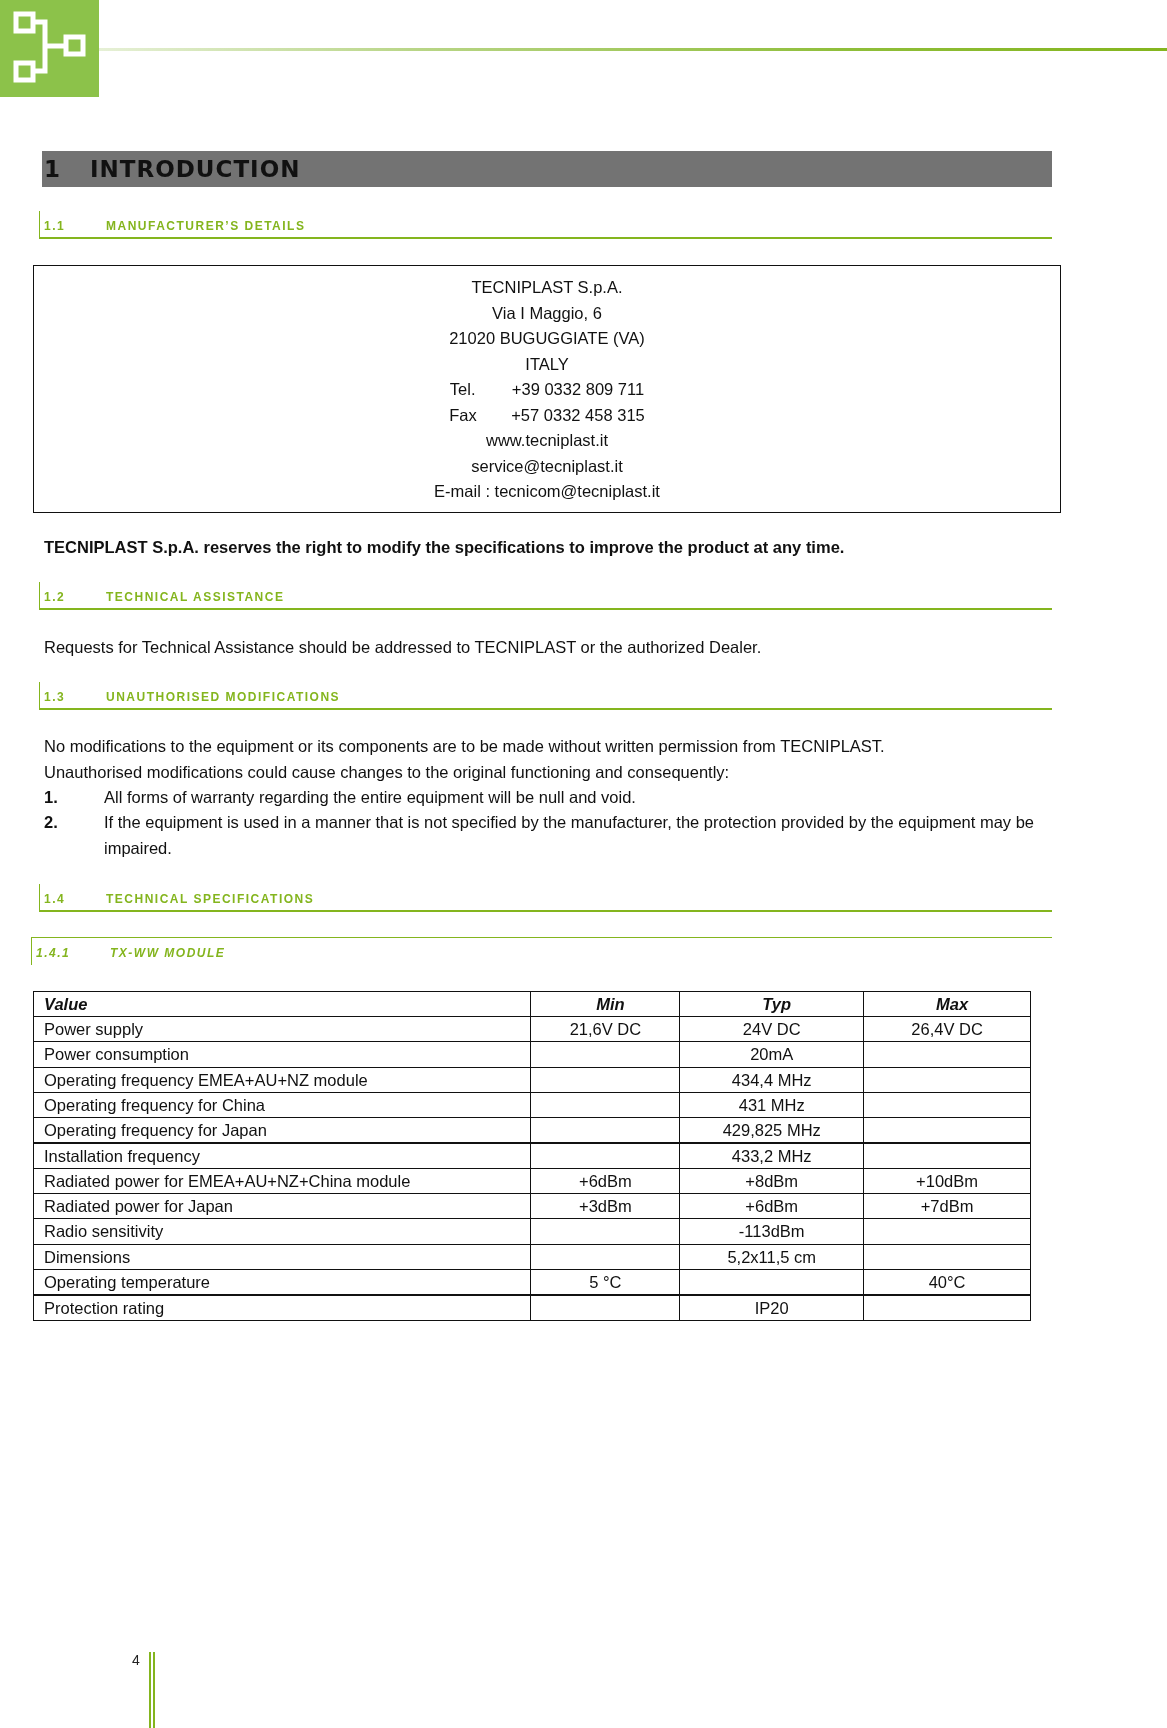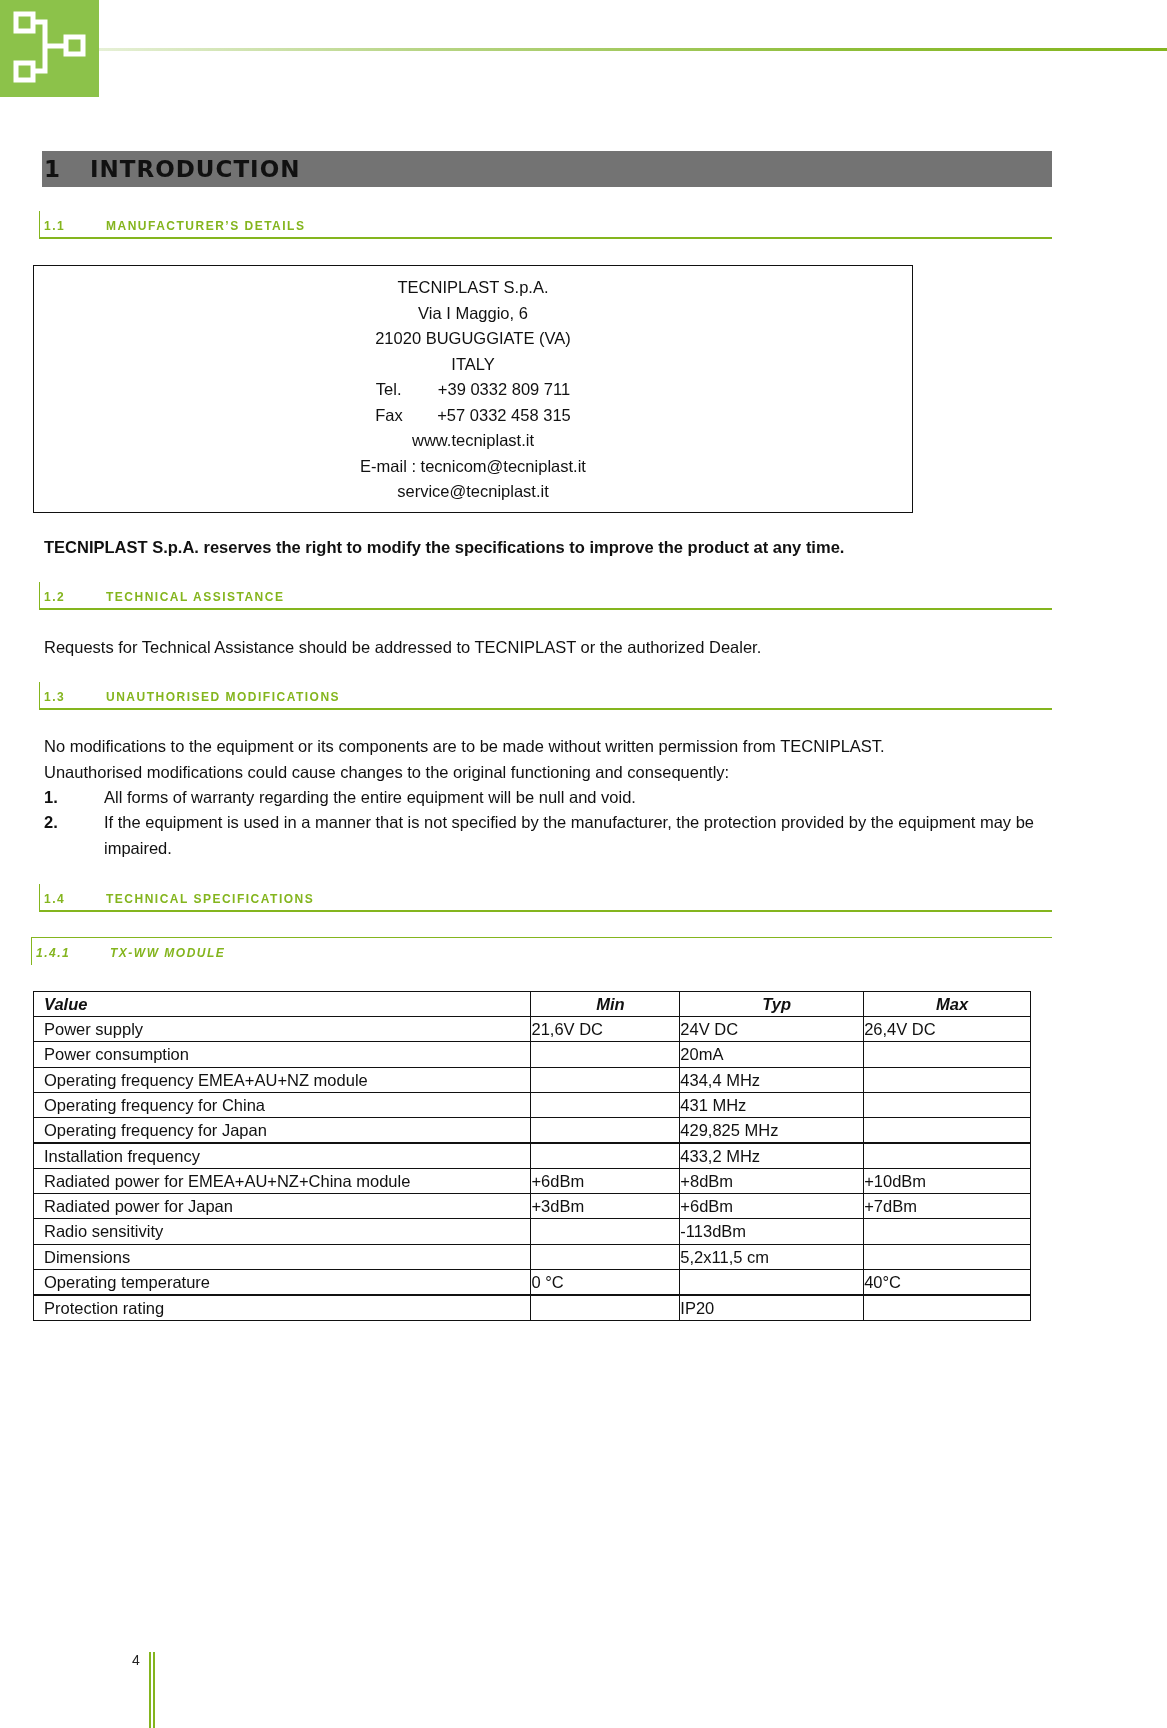--- a/index.html
+++ b/index.html
@@ -32,21 +32,21 @@
     letter-spacing: 1.5px; color: #84b51e; line-height: 30px;
   }
   .sec-head .num { display: inline-block; width: 62px; }
   .sec-head.sub {
     left: 31px; width: 1021px; border-bottom: none; border-top: 1.5px solid #84b51e;
     font-style: italic; line-height: 30px;
   }
   .sec-head.sub .num { width: 74px; }
 
   .address-box {
-    position: absolute; left: 33px; top: 265px; width: 880px; height: 248px;
+    position: absolute; left: 33px; top: 265px; width: 1028px; height: 248px;
     border: 1.5px solid #111; box-sizing: border-box;
     text-align: center; font-size: 16.5px; line-height: 25.5px; padding-top: 9px;
   }
   .address-box .tabrow span.lab { display: inline-block; width: 62px; text-align: left; }
 
   .text {
     position: absolute; left: 44px; font-size: 16.5px; line-height: 25.5px; color: #111;
   }
   .bold { font-weight: bold; }
   .list-item { position: absolute; left: 44px; width: 1010px; font-size: 16.5px; line-height: 25.5px; }
@@ -56,21 +56,21 @@
   table.spec {
     position: absolute; left: 33px; top: 991px; width: 998px;
     border-collapse: collapse; font-size: 16.5px;
   }
   table.spec td, table.spec th {
     border: 1.3px solid #111; height: 25.2px; padding: 0 0 0 10px;
     box-sizing: border-box; line-height: 24px;
   }
   table.spec th { font-style: italic; font-weight: bold; text-align: center; }
   table.spec th.first { text-align: left; }
-  table.spec td.c { padding-left: 0; margin-top: 46px; }
+  table.spec td.c { text-align: center; padding-left: 0; margin-top: 46px; }
   table.spec col.c1 { width: 498px; }
   table.spec col.c2 { width: 149px; }
   table.spec col.c3 { width: 184px; }
   table.spec col.c4 { width: 167px; }
   table.spec tr.thick td { border-top: 2.5px solid #111; }
 
   .page-num {
     position: absolute; left: 132px; top: 1652px; font-size: 14px; color: #222;
   }
   .footer-rule {
@@ -103,22 +103,22 @@
 </div>
 
 <div class="address-box">
   <div>TECNIPLAST S.p.A.</div>
   <div>Via I Maggio, 6</div>
   <div>21020 BUGUGGIATE (VA)</div>
   <div>ITALY</div>
   <div class="tabrow"><span class="lab">Tel.</span><span>+39 0332 809 711</span></div>
   <div class="tabrow"><span class="lab">Fax</span><span>+57 0332 458 315</span></div>
   <div>www.tecniplast.it</div>
+  <div>service@tecniplast.it</div>
   <div>E-mail : tecnicom@tecniplast.it</div>
-  <div>service@tecniplast.it</div>
 </div>
 
 <div class="text bold" style="top:535px;">TECNIPLAST S.p.A.  reserves the right to modify the specifications to improve the product at any time.</div>
 
 <div class="sec-head" style="top:582px;">
   <span class="num">1.2</span><span>TECHNICAL ASSISTANCE</span>
 </div>
 <div class="text" style="top:635px;">Requests for Technical Assistance should be addressed to TECNIPLAST or the authorized Dealer.</div>
 
 <div class="sec-head" style="top:682px;">
@@ -214,21 +214,21 @@
       <td class="c"></td>
     </tr>
     <tr>
       <td>Dimensions</td>
       <td class="c"></td>
       <td class="c">5,2x11,5 cm</td>
       <td class="c"></td>
     </tr>
     <tr>
       <td>Operating temperature</td>
-      <td class="c">0 °C</td>
+      <td class="c">5 °C</td>
       <td class="c"></td>
       <td class="c">40°C</td>
     </tr>
     <tr class="thick">
       <td>Protection rating</td>
       <td class="c"></td>
       <td class="c">IP20</td>
       <td class="c"></td>
     </tr>
   </tbody>

